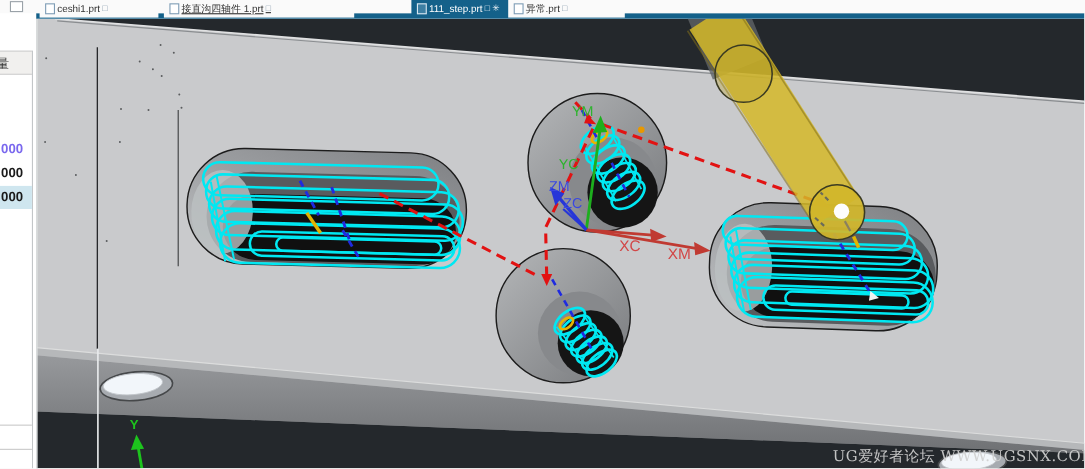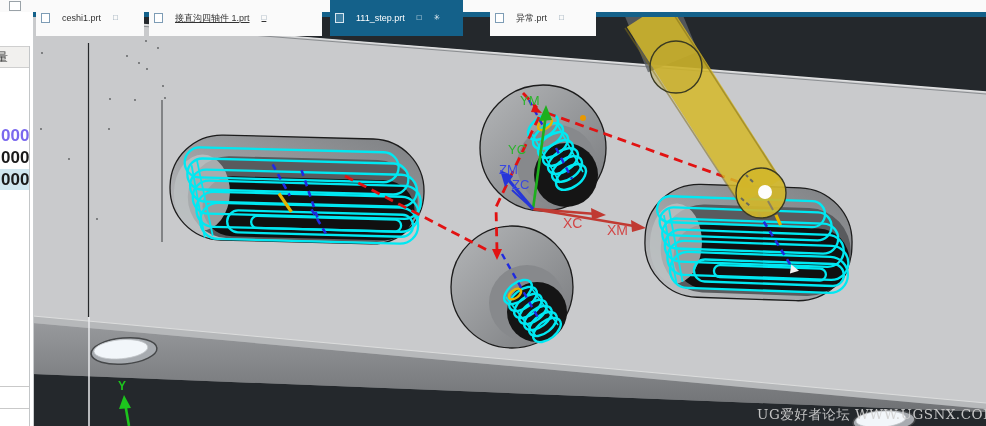--- a/index.html
+++ b/index.html
@@ -1,36 +1,36 @@
 <!DOCTYPE html>
 <html><head>
 <meta charset="utf-8">
 <style>
   html,body{margin:0;padding:0;background:#fff;}
   .app{position:relative;width:986px;height:426px;overflow:hidden;background:#fff;
        font-family:"Liberation Sans",sans-serif;}
   
   .tabbar{position:absolute;left:0;top:0;width:986px;height:12px;background:#fafafa;z-index:5;}
   .winicon{position:absolute;left:9px;top:1px;width:10px;height:8px;border:1px solid #9aa2a8;background:#fff;}
-  .tab{position:absolute;top:0;height:12px;display:flex;align-items:center;gap:12px;
-       padding:12px 5px;font-size:9px;color:#333;background:#fafafa;white-space:nowrap;overflow:hidden;}
+  .tab{position:absolute;top:0;height:12px;display:flex;align-items:center;gap:2px;
+       padding:2px 5px;font-size:9px;color:#333;background:#fafafa;white-space:nowrap;overflow:hidden;}
   .tab .doc{width:7px;height:8px;border:1px solid #7d9cb5;background:#fff;flex:0 0 auto;}
   .tab .trail{color:#7d93a5;font-size:8px;line-height:8px;}
-  .tab.active{background:#14618a;color:#fff;}
+  .tab.active{background:#14618a;color:#fff;margin-left:44px;}
   .tab.active .doc{border-color:#d7e6f0;background:#3d7fa3;}
   .tab.active .trail{color:#eaf2f7;}
   .strip{position:absolute;left:33px;top:12px;width:953px;height:5px;background:#14618a;z-index:4;}
   
   .lpanel{position:absolute;left:0;top:12px;width:33px;height:414px;background:#fff;z-index:3;
           border-right:1px solid #c9ccce;}
   .lp-header{position:absolute;left:0;top:34px;width:29px;height:20px;background:#f1f0ee;
              border-top:1px solid #cfcfcf;border-bottom:1px solid #cfcfcf;
              font-size:12px;color:#333;line-height:20px;text-indent:-4px;overflow:hidden;}
   .lp-col-border{position:absolute;left:29px;top:34px;width:1px;height:380px;background:#c3c6c8;}
-  .lp-row{position:absolute;left:0;width:29px;height:21px;font-size:17px;font-weight:bold;
+  .lp-row{position:absolute;left:0;width:29px;height:21px;font-size:12px;font-weight:bold;
           line-height:21px;text-indent:1px;overflow:hidden;}
   .lp-row.r1{top:113px;color:#7a68ee;}
   .lp-row.r2{top:135px;color:#1a1a1a;}
   .lp-row.r3{top:157px;color:#1a1a1a;background:#cfe6ef;}
   .lp-cell{position:absolute;left:0;width:29px;background:#fff;border-top:1px solid #c9c9c9;}
   .lp-cell.c1{top:374px;height:22px;}
   .lp-cell.c2{top:396px;height:18px;}
   
   .viewport{position:absolute;left:33px;top:17px;width:953px;height:409px;display:block;z-index:1;}
   svg text{font-family:"Liberation Sans",sans-serif;}
@@ -52,21 +52,21 @@
       <span class="doc"></span>
       <span>接直沟四轴件 1.prt</span>
       <span class="trail">□</span>
     </div>
     <div class="tab active" style="left:330px;width:123px;">
       <span class="doc"></span>
       <span>111_step.prt</span>
       <span class="trail">□</span>
       <span class="trail">✳</span>
     </div>
-    <div class="tab" style="left:462px;width:96px;margin-left:28px;">
+    <div class="tab" style="left:462px;width:96px;">
       <span class="doc"></span>
       <span>异常.prt</span>
       <span class="trail">□</span>
     </div>
   </div>
   <div class="strip"></div>
 
   <div class="lpanel">
     <div class="lp-header">量</div>
     <div class="lp-col-border"></div>

